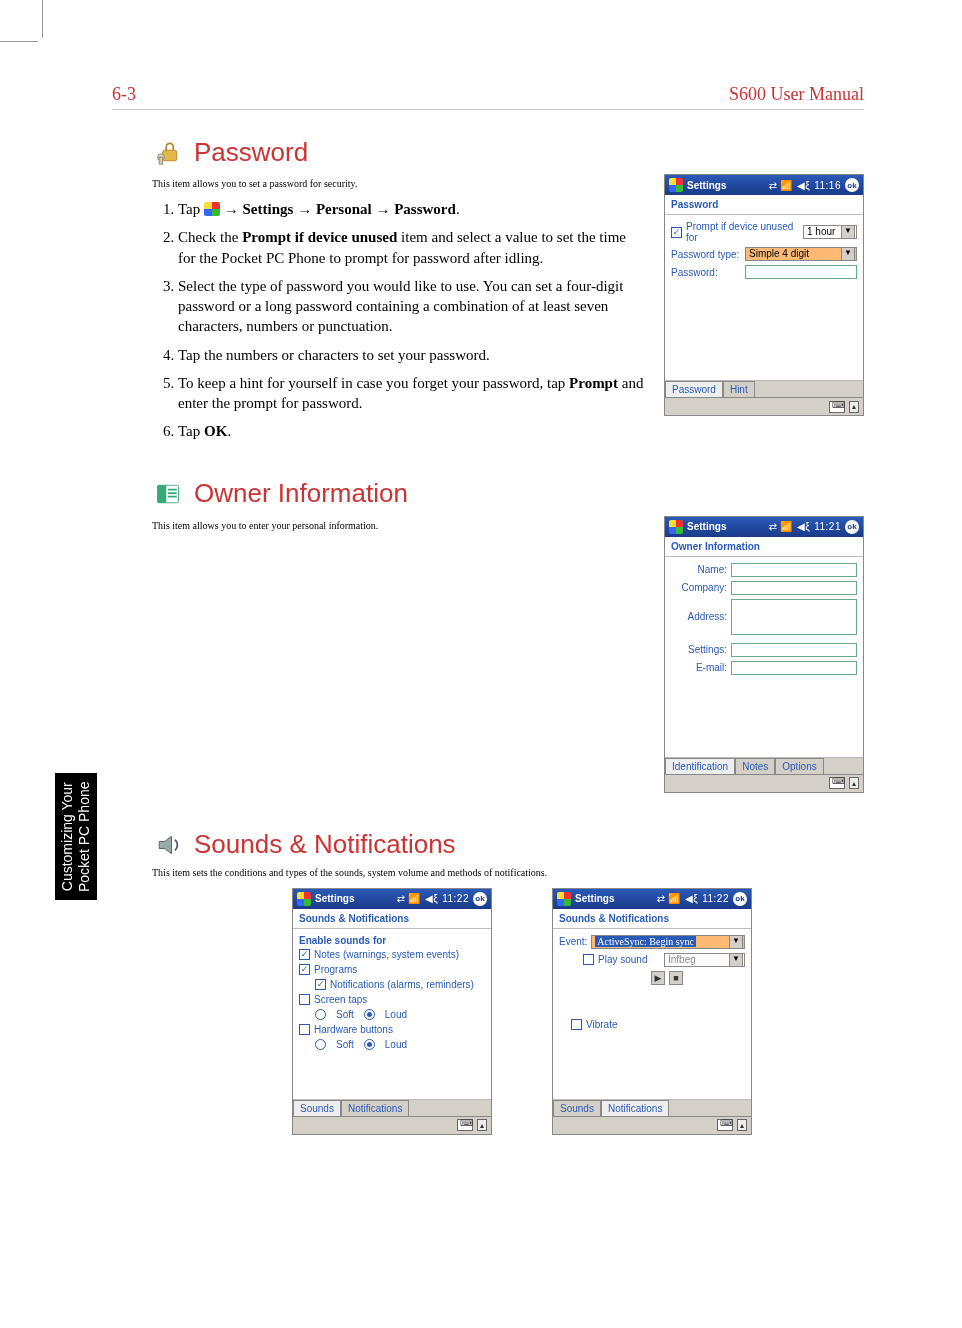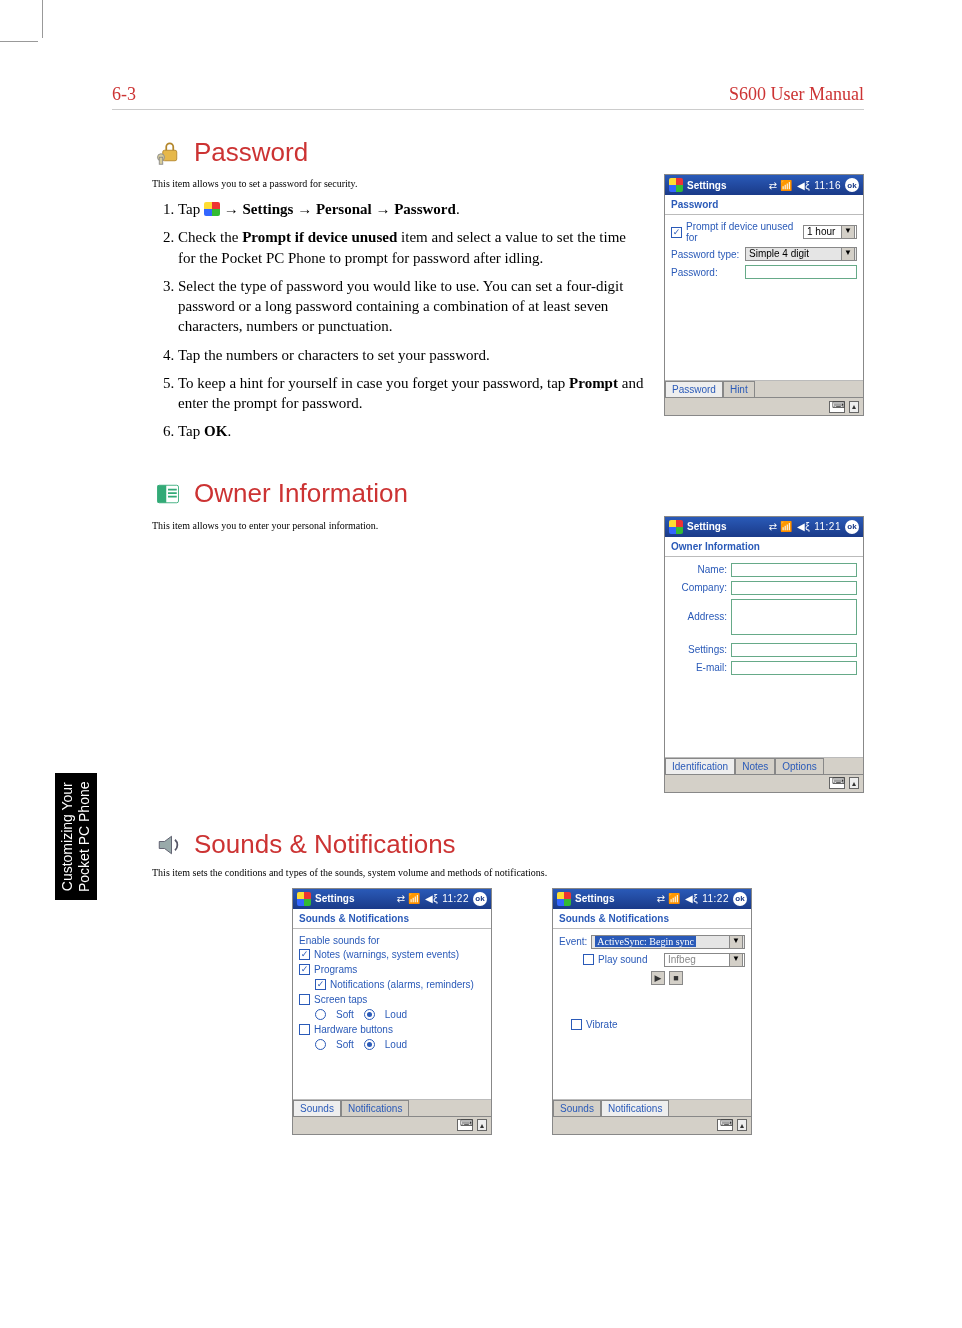--- a/index.html
+++ b/index.html
@@ -75,21 +75,21 @@
   .ppc .titlebar .ok {
     background:#fff; color:#1a3a88; border-radius:50%; width:14px; height:14px;
     display:inline-flex; align-items:center; justify-content:center; font-size:8px; font-weight:bold;
   }
   .ppc .page-label { color:#2a5ab8; font-weight:bold; padding:4px 6px; border-bottom:1px solid #bbb;}
   .ppc .content { padding:6px; min-height:165px; color:#2a5ab8; position:relative;}
   .ppc .row { display:flex; align-items:center; margin-bottom:4px; gap:4px; }
   .ppc .lbl { width:70px; text-align:left; color:#2a5ab8; }
   .ppc .lbl-sm { width:56px; text-align:right; color:#2a5ab8; }
   .ppc .field { border:1px solid #6a8; height:14px; flex:1; background:#fff;}
-  .ppc .select { border:1px solid #888; height:14px; flex:1; background:#e5e5e5; position:relative; padding-left:3px; color:#000;}
+  .ppc .select { border:1px solid #888; height:14px; flex:1; background:#fdba74; position:relative; padding-left:3px; color:#000;}
   .ppc .select::after, .ppc .dd::after {
     content:"▼"; position:absolute; right:1px; top:-1px; font-size:8px;
     width:12px; height:12px; background:#d4d0c8; border:1px solid #888; text-align:center; color:#000;
   }
   .ppc .dd { border:1px solid #888; height:14px; background:#fff; position:relative; padding-left:3px; color:#000; display:inline-block;}
   .ppc .ck { width:11px; height:11px; border:1px solid #2a5ab8; display:inline-flex; align-items:center; justify-content:center; font-size:9px; color:#2a5ab8; flex-shrink:0;}
   .ppc .radio { width:11px; height:11px; border:1px solid #2a5ab8; border-radius:50%; display:inline-flex; align-items:center; justify-content:center; flex-shrink:0;}
   .ppc .radio.on::after { content:""; width:5px; height:5px; background:#2a5ab8; border-radius:50%;}
   .ppc .tabs { display:flex; border-top:1px solid #bbb; background:#d4d0c8; }
   .ppc .tabs .tab { padding:2px 6px; border:1px solid #888; border-bottom:none; background:#eee; color:#2a5ab8; font-size:10px;}
@@ -281,21 +281,21 @@
       <div class="titlebar">
         <span class="winflag"></span>
         <span class="title">Settings</span>
         <span class="spacer"></span>
         <span class="sys">⇄ 📶 ◀ξ</span>
         <span class="sys">11:22</span>
         <span class="ok">ok</span>
       </div>
       <div class="page-label">Sounds &amp; Notifications</div>
       <div class="content" style="min-height:170px">
-        <div style="color:#2a5ab8; font-weight:normal; margin-bottom:3px;">Enable sounds for</div>
+        <div style="color:#2a5ab8; font-weight:bold; margin-bottom:3px;">Enable sounds for</div>
         <div class="row">
             <span class="ck">✓</span>
             <span>Notes (warnings, system events)</span>
           </div>
         <div class="row">
             <span class="ck">✓</span>
             <span>Programs</span>
           </div>
         <div class="row" style="margin-left:16px">
             <span class="ck">✓</span>

